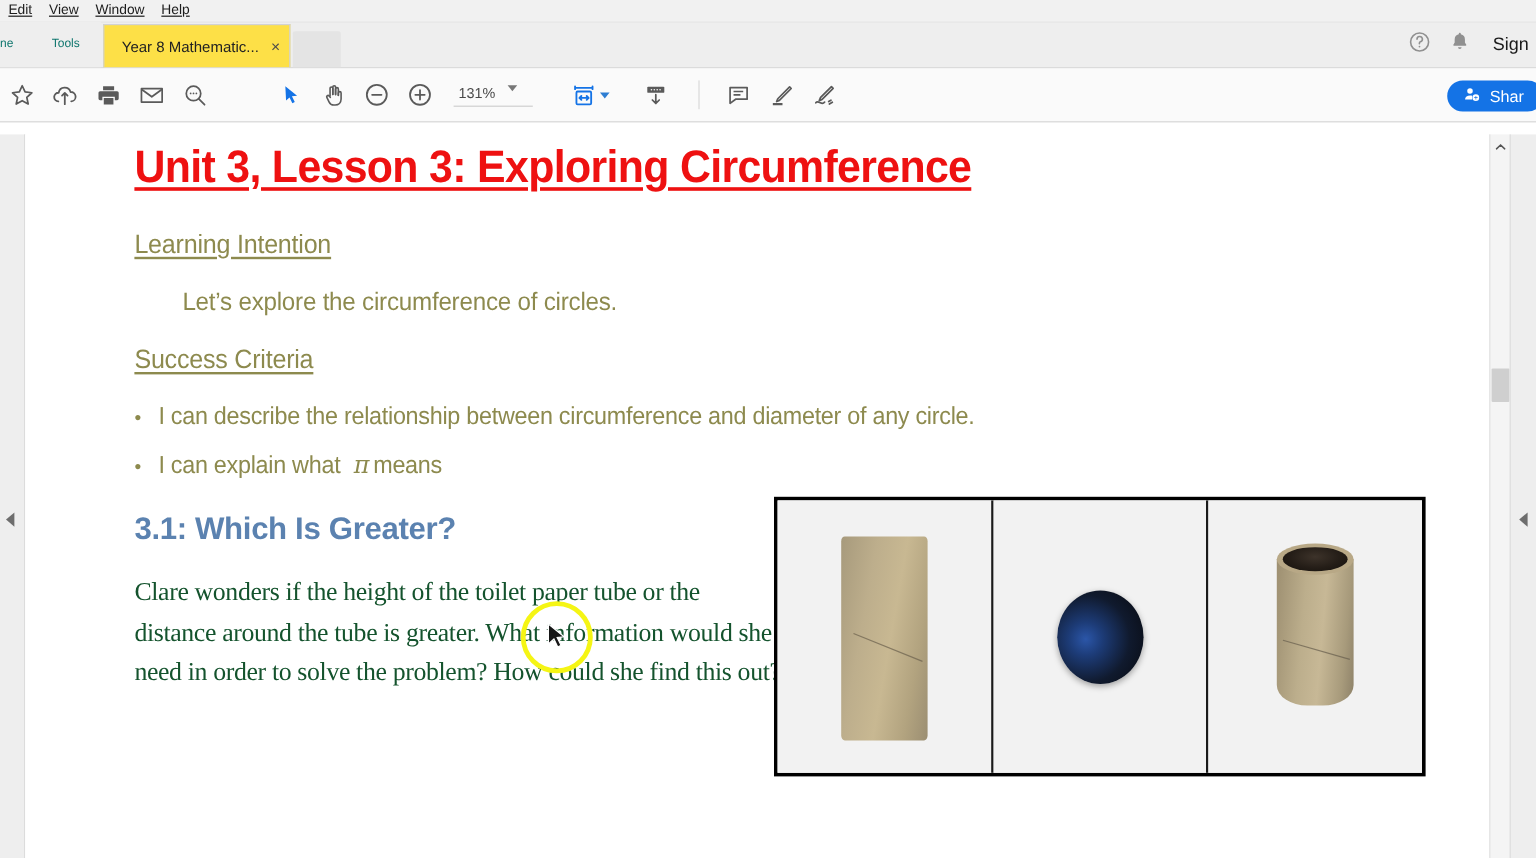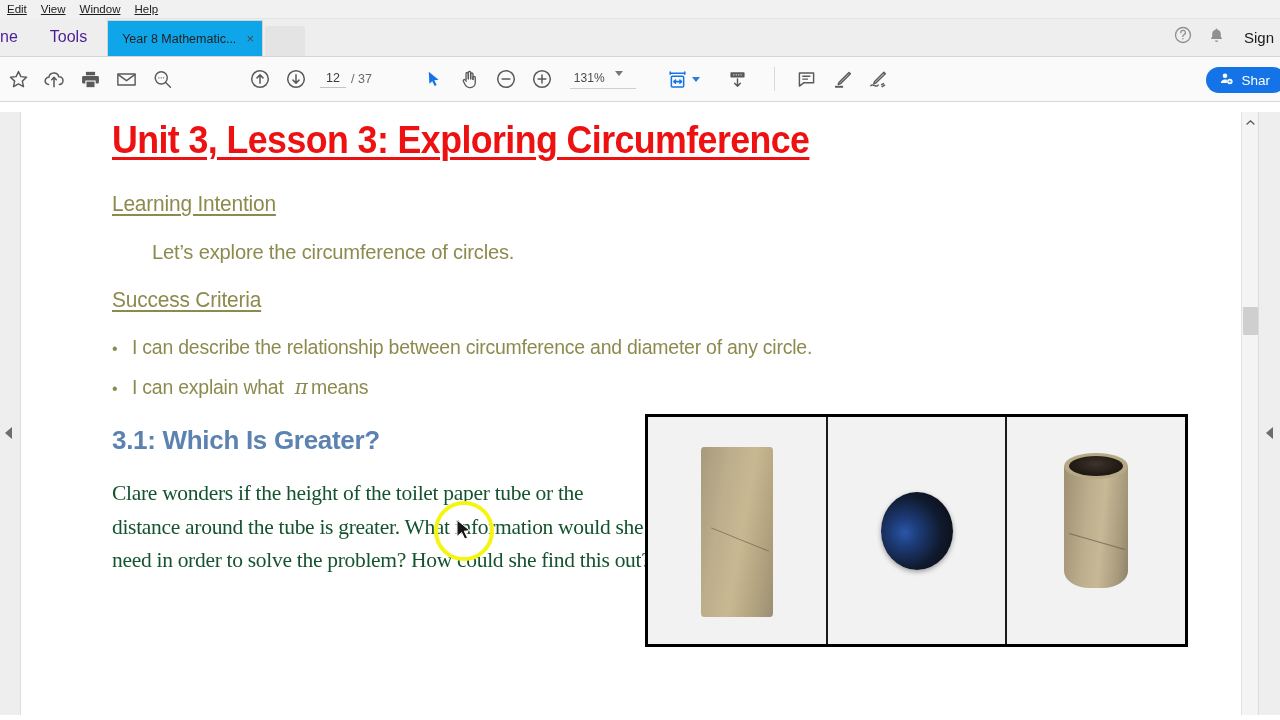--- a/index.html
+++ b/index.html
@@ -30,28 +30,28 @@
     position: absolute; top: 19px; left: 0; width: 1280px; height: 38px;
     background: #eeeeee;
     border-bottom: 1px solid #d6d6d6;
     display: flex; align-items: flex-end;
   }
   .tab-left {
     display: flex; align-items: center; height: 38px;
     background: #eeeeee;
   }
   .tab-home, .tab-tools {
-    font-size: 16px; color: #4c1d95;
+    font-size: 10px; color: #0f766e;
     padding: 0 18px; line-height: 38px; white-space: nowrap;
   }
   .tab-home { padding-left: 0; padding-right: 14px; }
   .tab-doc {
     position: relative;
     height: 36px; min-width: 156px;
-    background: #0ea5e9;
+    background: #fde047;
     border: 1px solid #d2d2d2; border-bottom: none;
     display: flex; align-items: center; justify-content: space-between;
     padding: 0 8px 0 14px;
     margin-left: 2px;
   }
   .tab-doc-label { font-size: 12.5px; color: #222; white-space: nowrap; }
   .tab-close {
     font-size: 13px; color: #4a4a4a; margin-left: 10px; line-height: 1;
     cursor: default;
   }
@@ -370,38 +370,20 @@
         <svg width="23" height="23" viewBox="0 0 24 24" fill="none" stroke="currentColor" stroke-width="1.5" stroke-linecap="round">
           <circle cx="10.7" cy="10.3" r="6.3"></circle>
           <path d="M15.3 15.1L20.3 20.1"></path>
           <circle cx="8.2" cy="10.3" r="0.75" fill="currentColor" stroke="none"></circle>
           <circle cx="10.7" cy="10.3" r="0.75" fill="currentColor" stroke="none"></circle>
           <circle cx="13.2" cy="10.3" r="0.75" fill="currentColor" stroke="none"></circle>
         </svg>
       </div>
     </div>
 
-    <div class="tb-group" style="margin-left:62px;">
-      <div class="tb-btn">
-        <svg width="24" height="24" viewBox="0 0 24 24" fill="none" stroke="currentColor" stroke-width="1.5" stroke-linecap="round" stroke-linejoin="round">
-          <circle cx="12" cy="12" r="8.3"></circle>
-          <path d="M12 16.3V7.9M12 7.9l-3 3M12 7.9l3 3"></path>
-        </svg>
-      </div>
-      <div class="tb-btn">
-        <svg width="24" height="24" viewBox="0 0 24 24" fill="none" stroke="currentColor" stroke-width="1.5" stroke-linecap="round" stroke-linejoin="round">
-          <circle cx="12" cy="12" r="8.3"></circle>
-          <path d="M12 7.7v8.4M12 16.1l-3-3M12 16.1l3-3"></path>
-        </svg>
-      </div>
-      <div class="pagebox">
-        <input class="page-field" type="text" value="12" style="">
-        <span class="page-total">/ 37</span>
-      </div>
-    </div>
 
     <div class="tb-group" style="margin-left:44px;">
       <div class="tb-btn" style="color:#1473e6;">
         <svg width="21" height="21" viewBox="0 0 24 24" fill="currentColor">
           <path d="M6.6 3.2l11.2 9.1-4.9.5 2.7 5.6-2.3 1.1-2.7-5.6-3.3 3z"></path>
         </svg>
       </div>
       <div class="tb-btn">
         <svg width="23" height="23" viewBox="0 0 24 24" fill="none" stroke="currentColor" stroke-width="1.4" stroke-linecap="round" stroke-linejoin="round">
           <path d="M8.4 12.3V5.9a1.2 1.2 0 1 1 2.4 0v5.3"></path>

